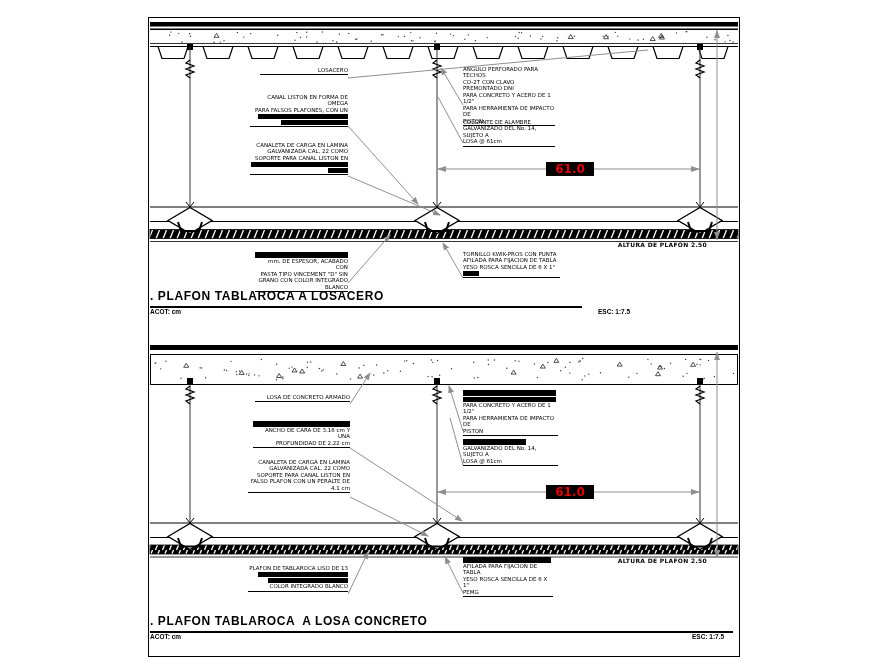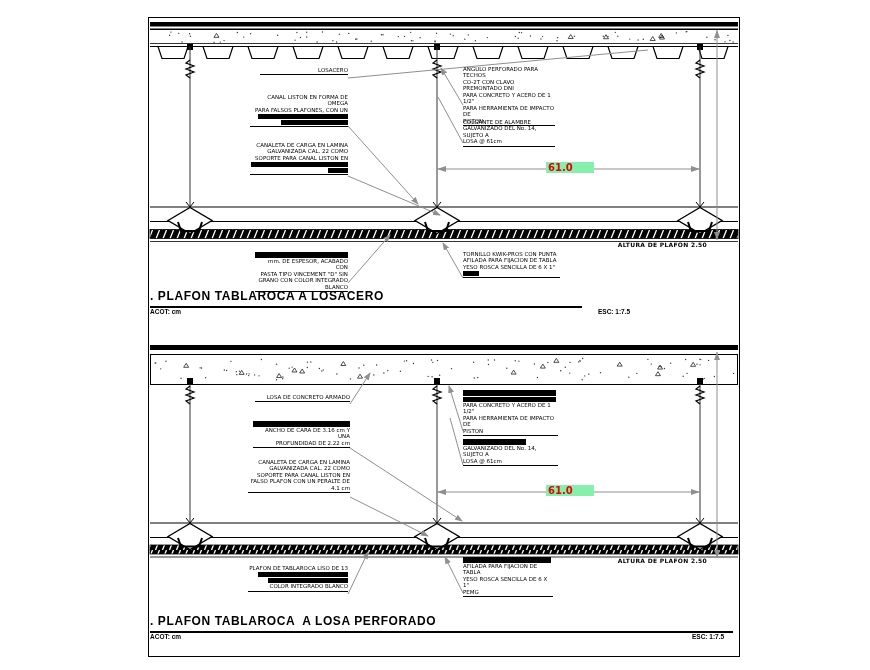--- a/index.html
+++ b/index.html
@@ -10,22 +10,22 @@
   .ra{align-items:flex-end;text-align:right;}
   .la{align-items:flex-start;text-align:left;}
   .ul{border-bottom:1px solid #000;padding-bottom:1px;}
   .txt{white-space:pre-line;}
   .bar{background:#000;height:5px;margin-top:1px;}
   .b6{height:6px;}
   .title{position:absolute;font-weight:bold;font-size:12px;letter-spacing:.6px;white-space:pre;
          font-family:"Liberation Sans",sans-serif;}
   .uline{position:absolute;height:1.6px;background:#000;}
   .sub{position:absolute;font-weight:bold;font-size:6.5px;font-family:"Liberation Sans",sans-serif;}
-  .dim{position:absolute;color:#e60000;font-weight:bold;font-size:10px;text-align:left;
-       background:#86efac;padding:0 2px;}
+  .dim{position:absolute;color:#e60000;font-weight:bold;font-size:12px;text-align:center;
+       background:#000000;padding:0 2px;}
   .alt{position:absolute;font-size:6px;font-weight:bold;text-align:right;letter-spacing:.3px;}
 </style>
 </head>
 <body>
 
 <div class="canvas">
   <svg id="lw" width="870" height="670">
     <defs>
       <pattern id="hatch" width="7" height="10" patternUnits="userSpaceOnUse">
         <rect width="7" height="10" fill="#000"></rect>
@@ -398,17 +398,17 @@
     <div class="txt">COLOR INTEGRADO BLANCO</div>
   </div>
   <div class="ann la ul" style="left:463px;top:556px;width:90px">
     <div class="bar b6" style="width:88px"></div>
     <div class="txt">AFILADA PARA FIJACION DE TABLA
 YESO ROSCA SENCILLA DE 6 X 1"
 PEMG</div>
   </div>
   <div class="alt" style="left:595px;top:557px;width:112px">ALTURA DE PLAFON 2.50</div>
   <div class="dim" style="left:546px;top:485px;width:44px">61.0</div>
-  <div class="title" style="left:150px;top:614px">. PLAFON TABLAROCA  A LOSA PERFORADO</div>
+  <div class="title" style="left:150px;top:614px">. PLAFON TABLAROCA  A LOSA CONCRETO</div>
   <div class="uline" style="left:150px;top:631px;width:583px"></div>
   <div class="sub" style="left:150px;top:633px">ACOT: cm</div>
   <div class="sub" style="left:692px;top:633px">ESC: 1:7.5</div>
 </div>
 
 </body></html>

